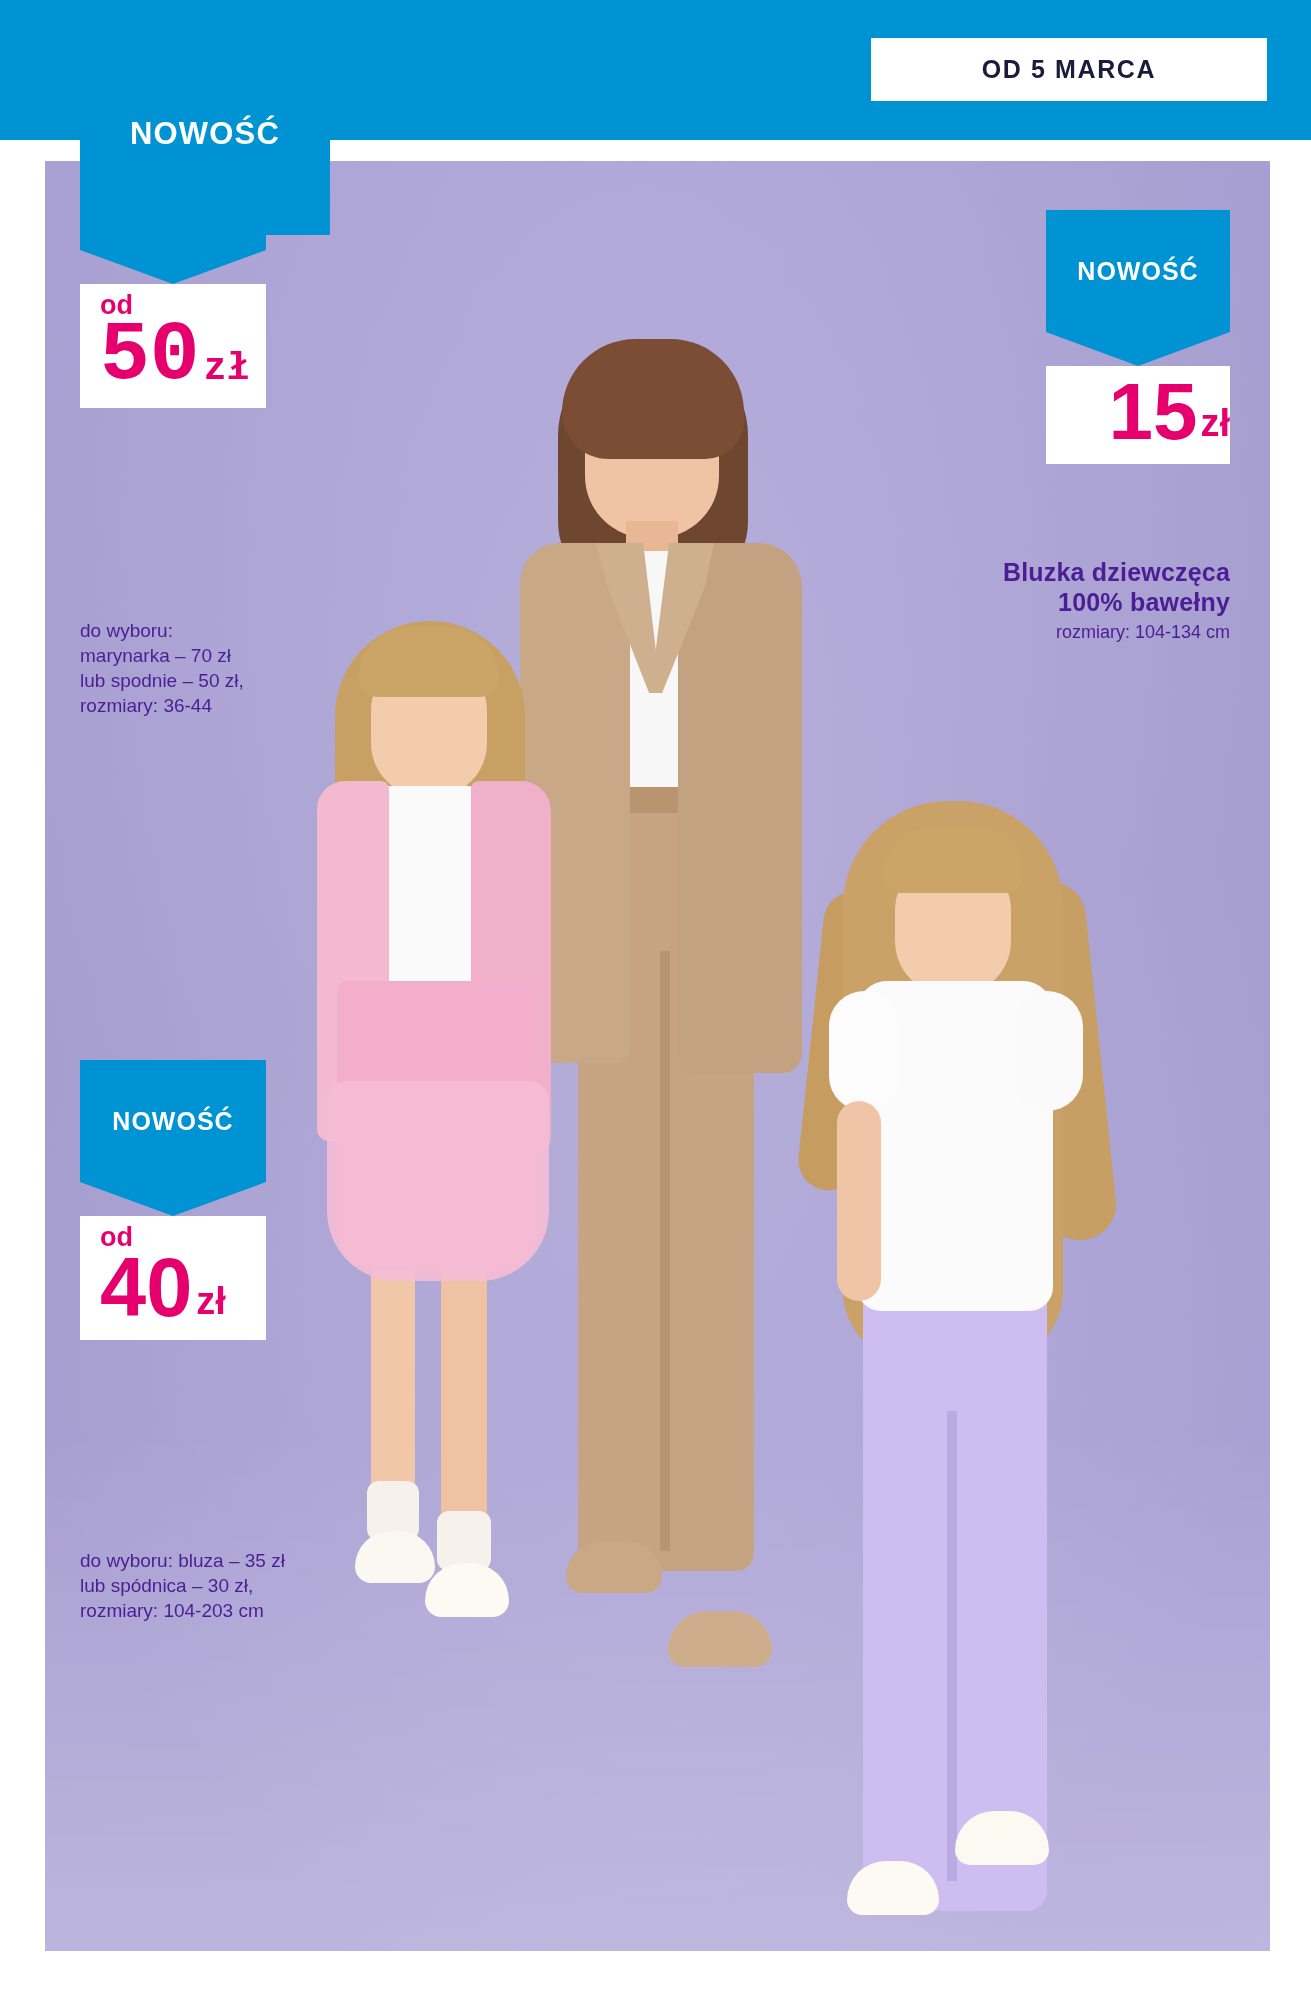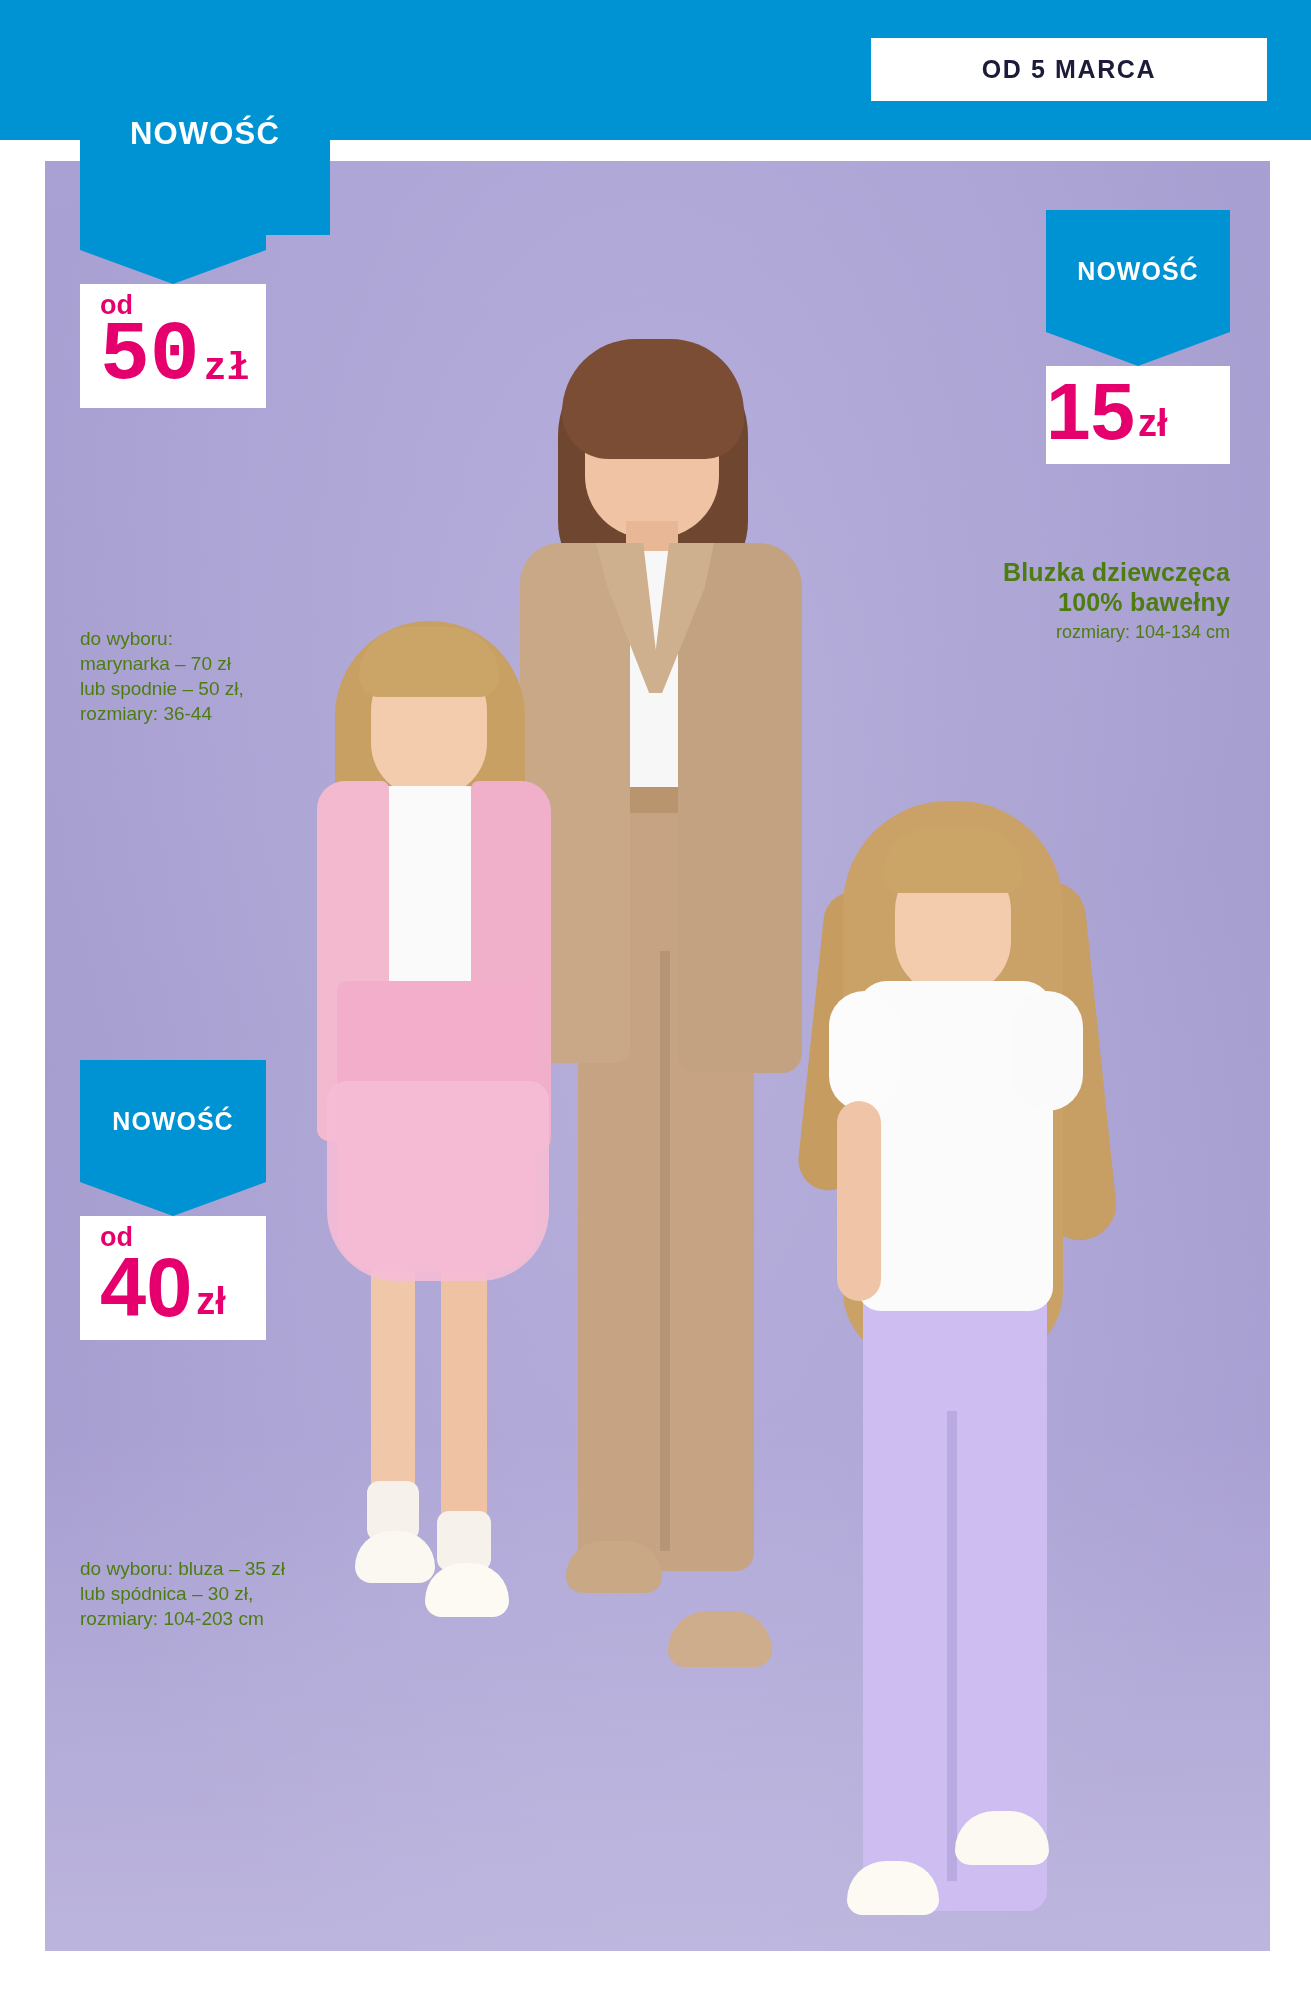--- a/index.html
+++ b/index.html
@@ -190,36 +190,35 @@
   .badge-30 .flag span { font-size: 25px; }
   .badge-30 .price-box { margin-top: 34px; width: 186px; padding: 8px 0 14px 20px; }
   .badge-30 .price-od { font-size: 27px; }
   .badge-30 .price-main { font-size: 83px; }
   .badge-30 .price-zl { font-size: 38px; margin-left: 4px; margin-bottom: 8px; }
 
   
   .badge-15 { left: 1046px; top: 210px; width: 184px; }
   .badge-15 .flag { width: 184px; height: 122px; }
   .badge-15 .flag span { font-size: 25px; }
-  .badge-15 .price-box { margin-top: 34px; width: 184px; padding: 10px 0 16px 0; display:flex; justify-content:flex-start; }
+  .badge-15 .price-box { margin-top: 34px; width: 184px; padding: 10px 0 16px 0; display:flex; justify-content:flex-end; }
   .badge-15 .price-main { font-size: 80px; }
   .badge-15 .price-zl { font-size: 38px; margin-left: 3px; margin-bottom: 8px; }
 
   
-  .txt { position: absolute; z-index: 5; color: #4d7c0f; }
+  .txt { position: absolute; z-index: 5; color: #4c1d95; }
   .txt h3 {
     font-size: 27px;
     font-weight: bold;
     line-height: 1.18;
     letter-spacing: 0.2px;
   }
   .txt p {
     font-size: 19px;
     line-height: 1.32;
-    margin-top: 8px;
     white-space: pre-line;
   }
 
   .txt-50 { left: 80px; top: 618px; width: 300px; }
   .txt-30 { left: 80px; top: 1548px; width: 330px; }
   .txt-15 { left: 880px; top: 558px; width: 350px; text-align: right; }
   .txt-15 h3 { font-size: 25px; }
   .txt-15 p { font-size: 18px; margin-top: 4px; }
 </style>
 </head>

